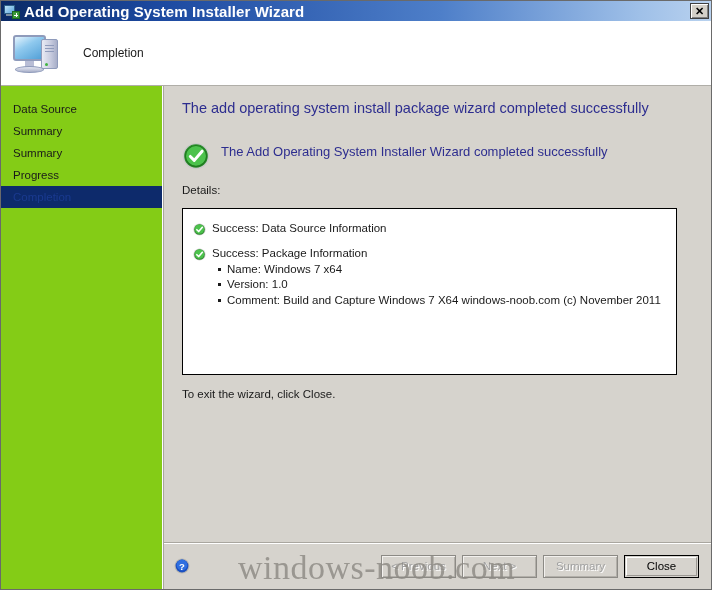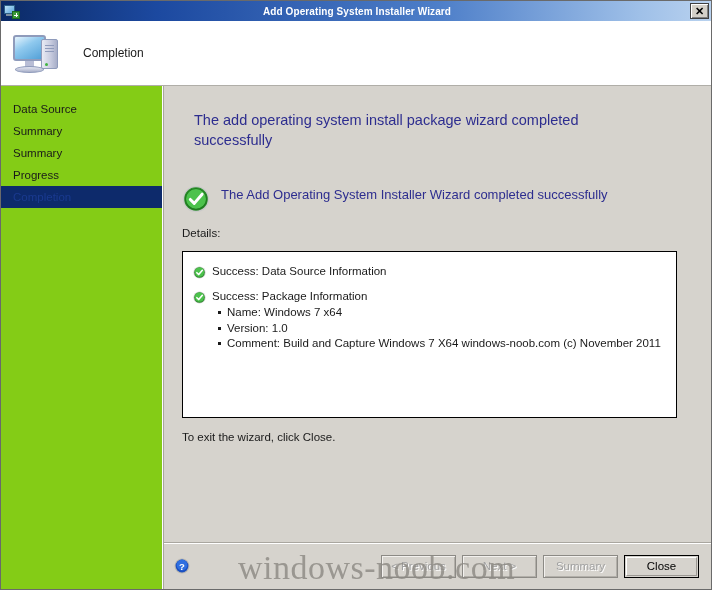--- a/index.html
+++ b/index.html
@@ -67,27 +67,26 @@
   .title-icon .plus::after {
     content: "";
     position: absolute;
     background: #ffffff;
   }
   .title-icon .plus::before { left: 2.5px; top: 1px; width: 1px; height: 4px; }
   .title-icon .plus::after  { left: 1px; top: 2.5px; width: 4px; height: 1px; }
 
   .title-text {
     color: #ffffff;
-    font-size: 10px;
+    font-size: 15px;
     font-weight: bold;
     letter-spacing: 0.1px;
     flex: 1 1 auto;
     white-space: nowrap;
     overflow: hidden;
-    text-align: center;
   }
   .close-box {
     width: 19px;
     height: 16px;
     background: #d4d0c8;
     border: 1px solid #404040;
     box-shadow: inset 1px 1px 0 #ffffff, inset -1px -1px 0 #808080;
     box-sizing: border-box;
     display: flex;
     align-items: center;
@@ -205,21 +204,21 @@
     position: relative;
     box-sizing: border-box;
   }
 
   .page-heading {
     font-size: 14.5px;
     color: #2d2d8f;
     line-height: 1.35;
     padding: 13px 42px 0 18px;
     font-weight: normal;
-    margin: 12px;
+    margin: 0;
   }
 
   .result-row {
     display: flex;
     align-items: flex-start;
     padding: 22px 30px 0 18px;
   }
   .check-big {
     width: 28px; height: 28px;
     flex: 0 0 auto;

